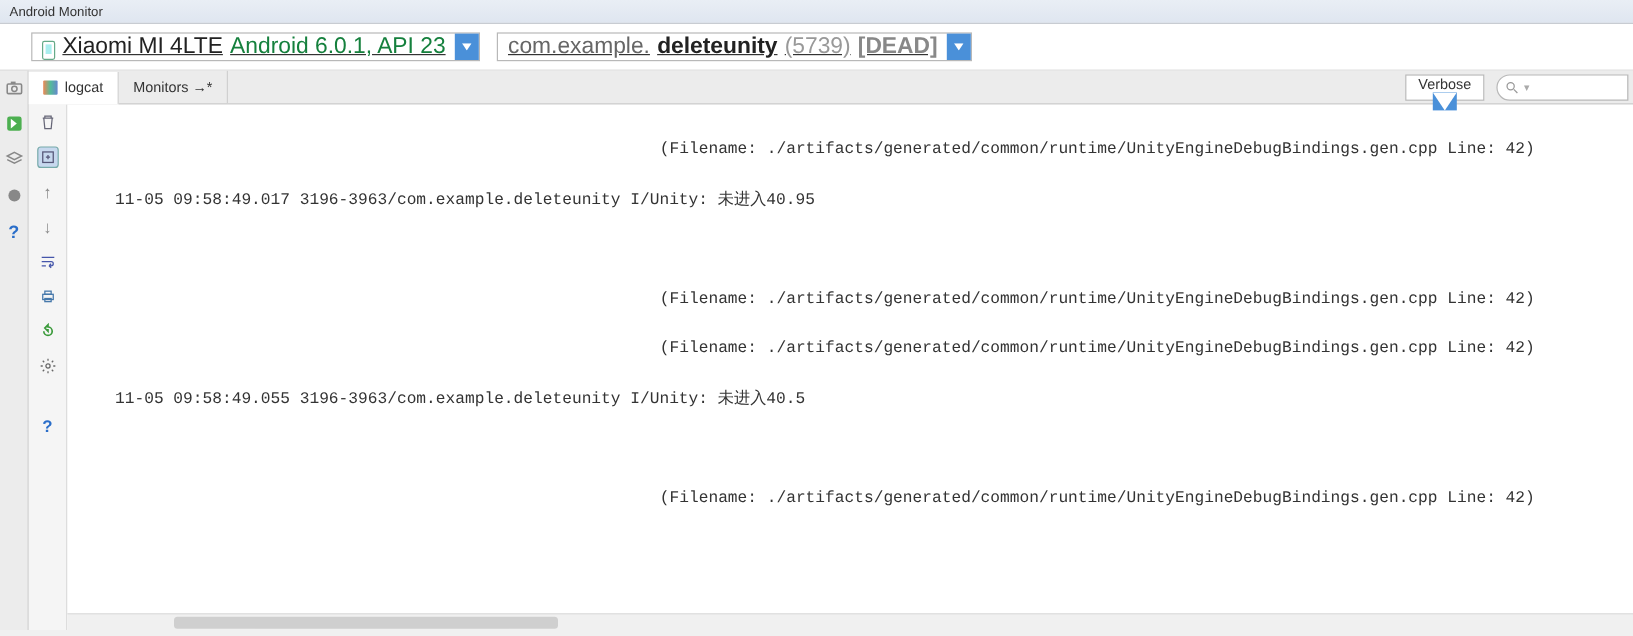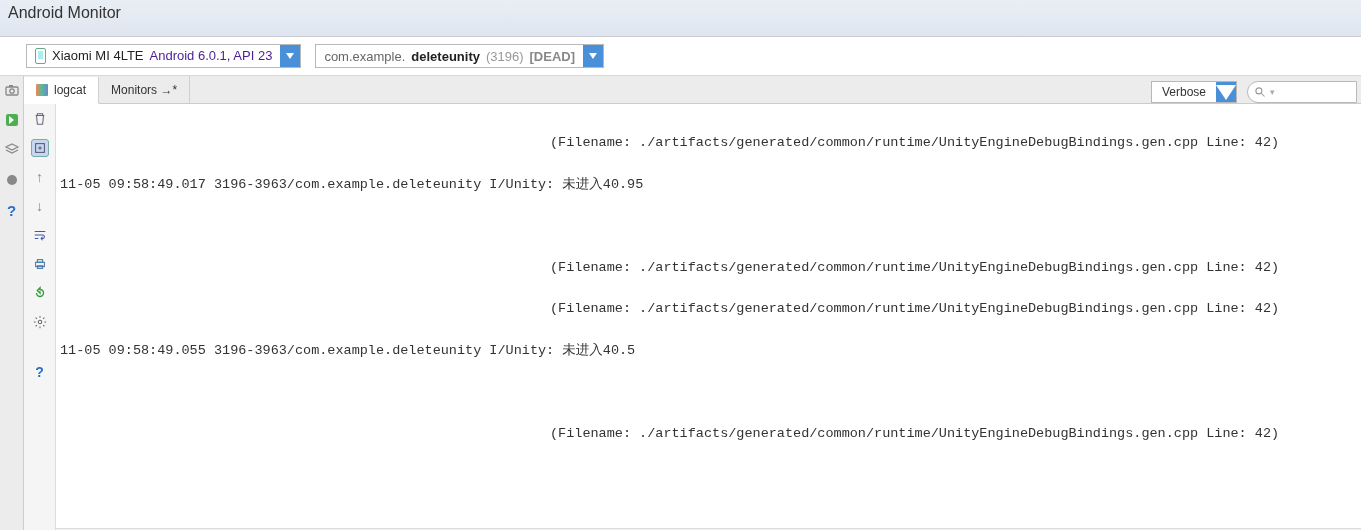--- a/index.html
+++ b/index.html
@@ -7,23 +7,23 @@
     font-family: "Segoe UI", Tahoma, sans-serif;
     font-size: 12px;
     background: #f0f0f0;
     color: #333;
     width: 1361px;
     height: 530px;
     overflow: hidden;
   }
   .titlebar {
     background: linear-gradient(#e9eef5, #dfe6f0);
-    height: 37px;
+    height: 20px;
     padding: 4px 8px;
-    font-size: 16px;
+    font-size: 11px;
     color: #333;
     border-bottom: 1px solid #c8ccd2;
   }
   .device-row {
     background: #fff;
     padding: 7px 8px 7px 26px;
     display: flex;
     gap: 14px;
     align-items: center;
     border-bottom: 1px solid #d8d8d8;
@@ -31,36 +31,37 @@
   .combo {
     display: flex;
     align-items: center;
     border: 1px solid #b8b8b8;
     background: #fff;
     height: 24px;
   }
   .combo .content {
     padding: 0 8px;
     display: flex;
-    align-items: flex-start;
+    align-items: flex-end;
     gap: 6px;
-    font-size: 13px;
+    font-size: 19px;
+    text-decoration: underline;
   }
   .combo .drop {
     width: 20px;
     height: 100%;
     background: #4a90d9;
     display: flex;
     align-items: center;
     justify-content: center;
     color: #fff;
   }
   .combo .drop svg { width: 8px; height: 6px; }
   .combo .dev-main { color: #222; }
-  .combo .dev-sub { color: #4c1d95; }
+  .combo .dev-sub { color: #15803d; }
   .combo .proc-pre { color: #666; }
   .combo .proc-bold { font-weight: bold; color: #222; }
   .combo .proc-pid { color: #999; }
   .combo .proc-dead { font-weight: bold; color: #888; }
   .phone-icon { width: 11px; height: 16px; border: 1px solid #6a8; border-radius: 2px; position: relative; }
   .phone-icon::after { content:""; position:absolute; left:2px; right:2px; top:2px; bottom:4px; background:#aee; }
   
   .main {
     display: flex;
     height: calc(530px - 25px - 39px);
@@ -82,21 +83,21 @@
   .leftbar .q { color:#2a6ec9; font-weight:bold; font-size:15px; }
   
   .center {
     flex: 1;
     display: flex;
     flex-direction: column;
     background: #fff;
   }
   .tabs {
     display: flex;
-    align-items: flex-end;
+    align-items: center;
     background: #ececec;
     border-bottom: 1px solid #ccc;
     height: 28px;
   }
   .tab {
     padding: 5px 12px;
     font-size: 12px;
     color: #333;
     border-right: 1px solid #d0d0d0;
     display: flex;
@@ -109,20 +110,21 @@
   .tab-icon { display:inline-block; width:12px; height:12px; }
   .tab-icon.logcat { background: linear-gradient(90deg,#e85,#5b9,#68c); border-radius:1px; }
   .flex-spacer { flex: 1; }
   .level-combo {
     display: flex;
     align-items: center;
     border: 1px solid #b8b8b8;
     background: #fff;
     height: 22px;
     margin-right: 10px;
+    flex-direction: column;
   }
   .level-combo .lbl { padding: 0 10px; font-size:12px; }
   .level-combo .drop {
     width: 20px; height:100%; background:#4a90d9; display:flex; align-items:center; justify-content:center;
   }
   .search-box {
     display:flex; align-items:center; border:1px solid #b8b8b8; background:#fff; height:22px; padding:0 6px; margin-right:4px; width:110px; border-radius:11px 0 0 11px;
   }
   .search-box svg { width:12px; height:12px; margin-right:4px; }
   
@@ -152,21 +154,21 @@
   .log-area {
     flex:1;
     overflow:auto;
     font-family: "Consolas","Courier New",monospace;
     font-size: 13.5px;
     line-height: 1.55;
     padding: 8px 4px 20px 4px;
     color: #333;
     white-space: pre;
   }
-  .log-line.info { color: #333; }
+  .log-line.info { color: #333; margin-left: 36px; }
   .log-meta { color: #333; }
   .log-msg { color: #333; }
   .file-anno { color:#333; padding-left: 490px; }
   .watermark { color:#ccc; padding-left: 500px; }
   .hscroll { height:14px; background:#f0f0f0; border-top:1px solid #ddd; position:relative; }
   .hscroll .thumb { position:absolute; left:89px; top:2px; height:10px; width:320px; background:#cfcfcf; border-radius:3px; }
   .blank-line { height: 20px; }
 </style>
 </head>
 <body>
@@ -186,21 +188,21 @@
       <svg viewBox="0 0 8 6">
           <path d="M0 0 L8 0 L4 6 Z" fill="#fff"></path>
         </svg>
     </div>
   </div>
 
   <div class="combo">
     <div class="content">
       <span class="proc-pre">com.example.</span>
         <span class="proc-bold">deleteunity</span>
-      <span class="proc-pid">(3196)</span>
+      <span class="proc-pid">(5739)</span>
       <span class="proc-dead">[DEAD]</span>
     </div>
     <div class="drop">
       <svg viewBox="0 0 8 6">
           <path d="M0 0 L8 0 L4 6 Z" fill="#fff"></path>
         </svg>
     </div>
   </div>
 </div>
 

